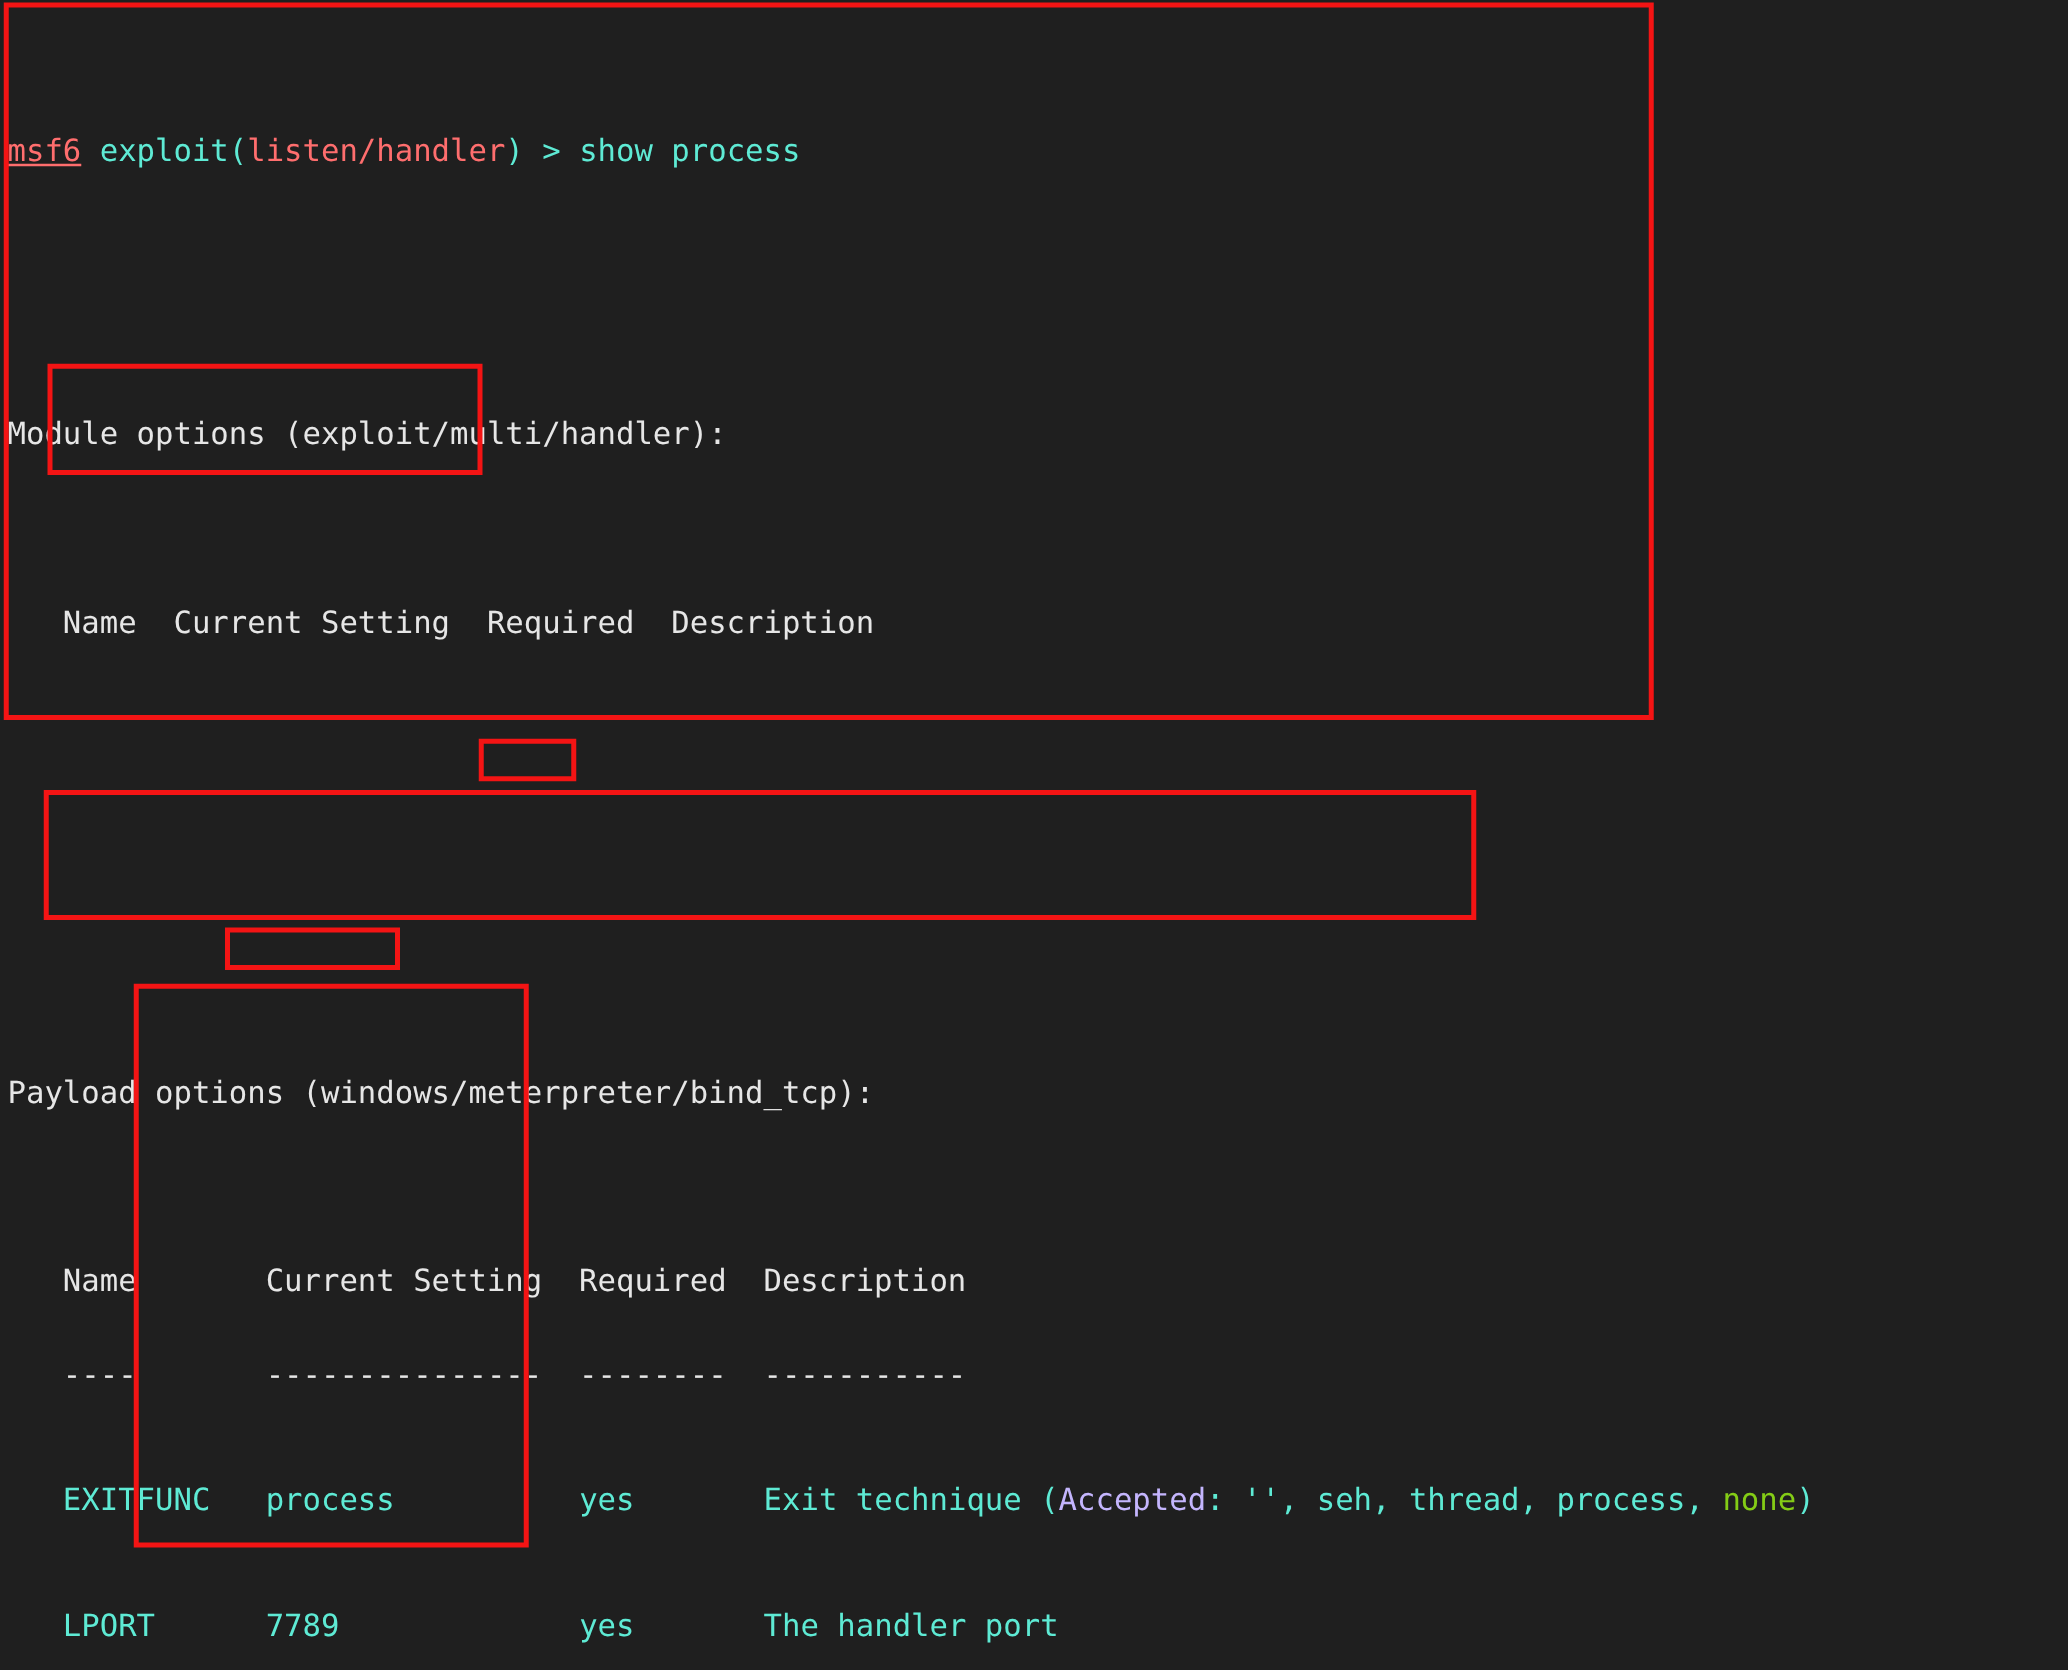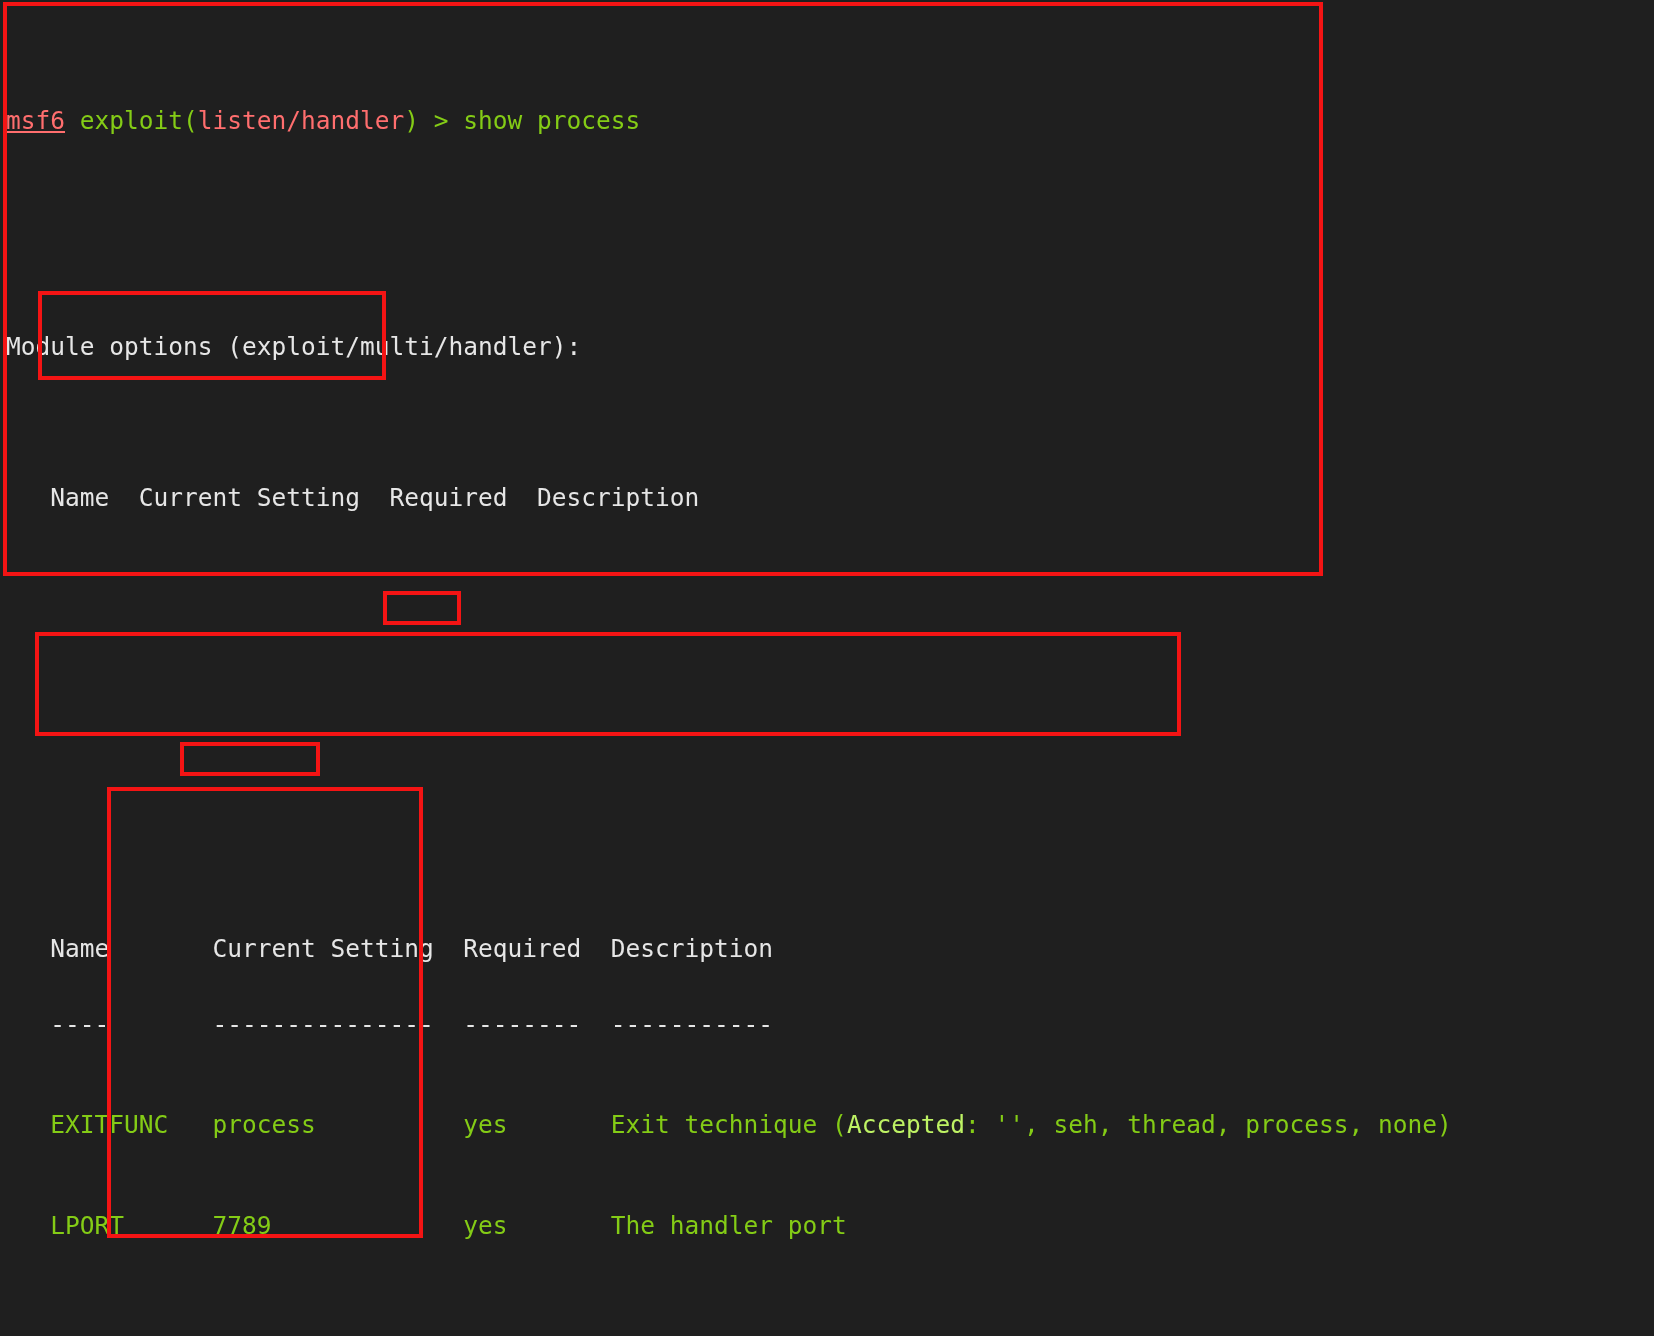--- a/index.html
+++ b/index.html
@@ -23,24 +23,24 @@
     position: absolute;
     left: 0;
     top: 0;
     padding: 8px 0 0 6px;
     white-space: pre;
   }
   .line { white-space: pre; height: 25.1px; }
   .blank { height: 25.1px; }
 
   
-  .c-white   { color: #84cc16; }
+  .c-white   { color: #5eead4; }
   .c-red     { color: #ff6e6e; }      
   .c-magenta { color: #84cc16; }      
-  .c-green   { color: #bef264; }
+  .c-green   { color: #c4b5fd; }
   .u         { text-decoration: underline; text-align: center; }
 
   
   .box {
     position: absolute;
     border: 4px solid #f41414;
     box-sizing: border-box;
     pointer-events: none;
     background: transparent;
   }
@@ -60,20 +60,21 @@
     
     <div class="line">Module options (exploit/multi/handler):</div>
     <div class="blank"></div>
     <div class="line">   Name  Current Setting  Required  Description</div>
     <div class="line">   ----  ---------------  --------  -----------</div>
 
     <div class="blank"></div>
     <div class="blank"></div>
 
     
+    <div class="line">Payload options (windows/meterpreter/bind_tcp):</div>
     <div class="blank"></div>
     <div class="line">   Name       Current Setting  Required  Description</div>
     <div class="line">   ----       ---------------  --------  -----------</div>
 
     <div class="line"><span>   </span><span class="c-white">EXITFUNC</span><span>   </span><span class="c-white">process</span><span>          </span><span class="c-white">yes</span><span>       </span><span class="c-white">Exit technique (</span><span class="c-green">Accepted</span><span class="c-white">: '', seh, thread, process, </span><span class="c-magenta">none</span><span class="c-white">)</span></div>
 
     <div class="line"><span>   </span><span class="c-white">LPORT</span><span>      </span><span class="c-white">7789</span><span>             </span><span class="c-white">yes</span><span>       </span><span class="c-white">The handler port</span></div>
 
     
 

